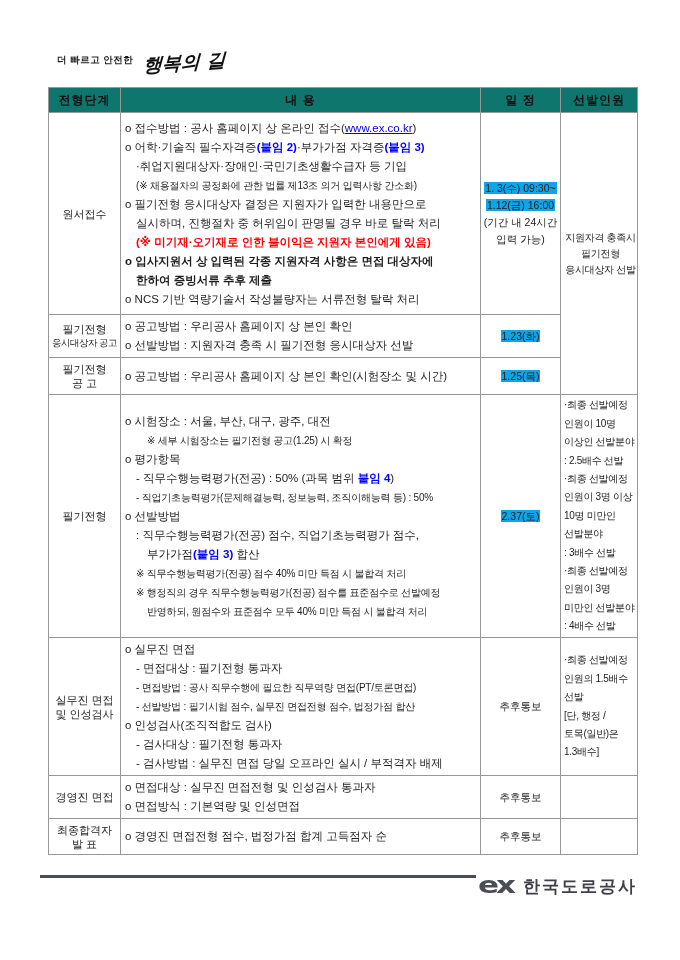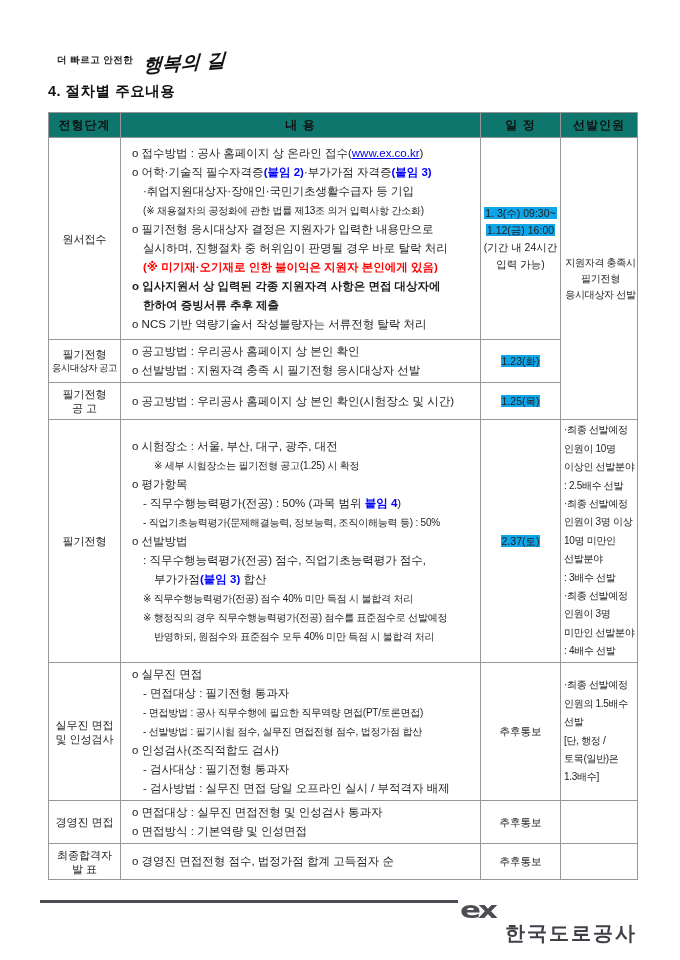--- a/index.html
+++ b/index.html
@@ -13,54 +13,53 @@
 
   .title{margin:6px 0 0 8px;font-size:14.5px;font-weight:bold;color:#111;letter-spacing:0.5px;}
 
   
   table.proc{border-collapse:collapse;table-layout:fixed;margin:11px 0 0 8px;width:589px;}
   .proc th,.proc td{border:1px solid #979797;box-sizing:border-box;vertical-align:middle;padding:0;overflow:hidden;}
   .proc thead th{background:#0f766e;height:25px;font-size:12px;font-weight:bold;color:#111;letter-spacing:1px;}
   td.stage{text-align:center;font-size:11px;color:#222;}
   .stage-line{line-height:14px;white-space:nowrap;}
   .stage-line.tight{font-size:9.5px;letter-spacing:-0.5px;}
-  td.content{padding:2px 2px 2px 11px;}
+  td.content{padding:2px 2px 2px 4px;}
   .line{font-size:11.5px;line-height:19px;white-space:nowrap;color:#1d1d1d;}
   .line.small{font-size:10px;letter-spacing:-0.2px;}
   .ind1{padding-left:11px;}
   .ind2{padding-left:22px;}
   .blue{color:#0000ff;font-weight:bold;}
   .red{color:#ff0000;font-weight:bold;}
   .bold{font-weight:bold;}
   a.link{color:#0000ee;text-decoration:underline;cursor:pointer;}
   td.schedule{text-align:center;font-size:10.5px;color:#222;}
   .schedule div{line-height:17px;}
   .hl{background:#0ea5e9;padding:0 1px;}
   td.selection{font-size:10px;color:#222;padding:1px 0 1px 3px;letter-spacing:-0.3px;}
   td.selection div{line-height:18.4px;white-space:nowrap;}
   td.selection.sel-center{text-align:center;}
   td.selection.sel-center div{line-height:16px;}
 
   
   .footer{display:flex;align-items:flex-start;margin-top:20px;height:26px;}
   .footer-line{flex:1;height:2.5px;background:#4c4c54;margin-right:2px;}
   .ex-logo{display:inline-block;font-size:31px;font-weight:bold;color:#4c4c54;letter-spacing:-3px;line-height:20px;transform:scaleY(0.72);font-family:"DejaVu Sans",sans-serif;}
-  .company{font-size:20px;font-weight:bold;color:#3f3f47;margin-left:10px;letter-spacing:2px;margin-top:20px;}
+  .company{font-size:17px;font-weight:bold;color:#3f3f47;margin-left:10px;letter-spacing:2px;}
 </style>
 </head>
 <body>
 
 <div class="page">
 
   <div class="slogan">
     <span class="slogan-pre">더 빠르고 안전한</span>
     <span class="slogan-script">행복의 길</span>
   </div>
 
-  <div class="title">4. 절차별 주요내용</div>
 
   <table class="proc">
     <colgroup>
       <col style="width:72px">
         <col style="width:360px">
         <col style="width:80px">
         <col style="width:77px">
     </colgroup>
     <thead>
       <tr id="header-row">

